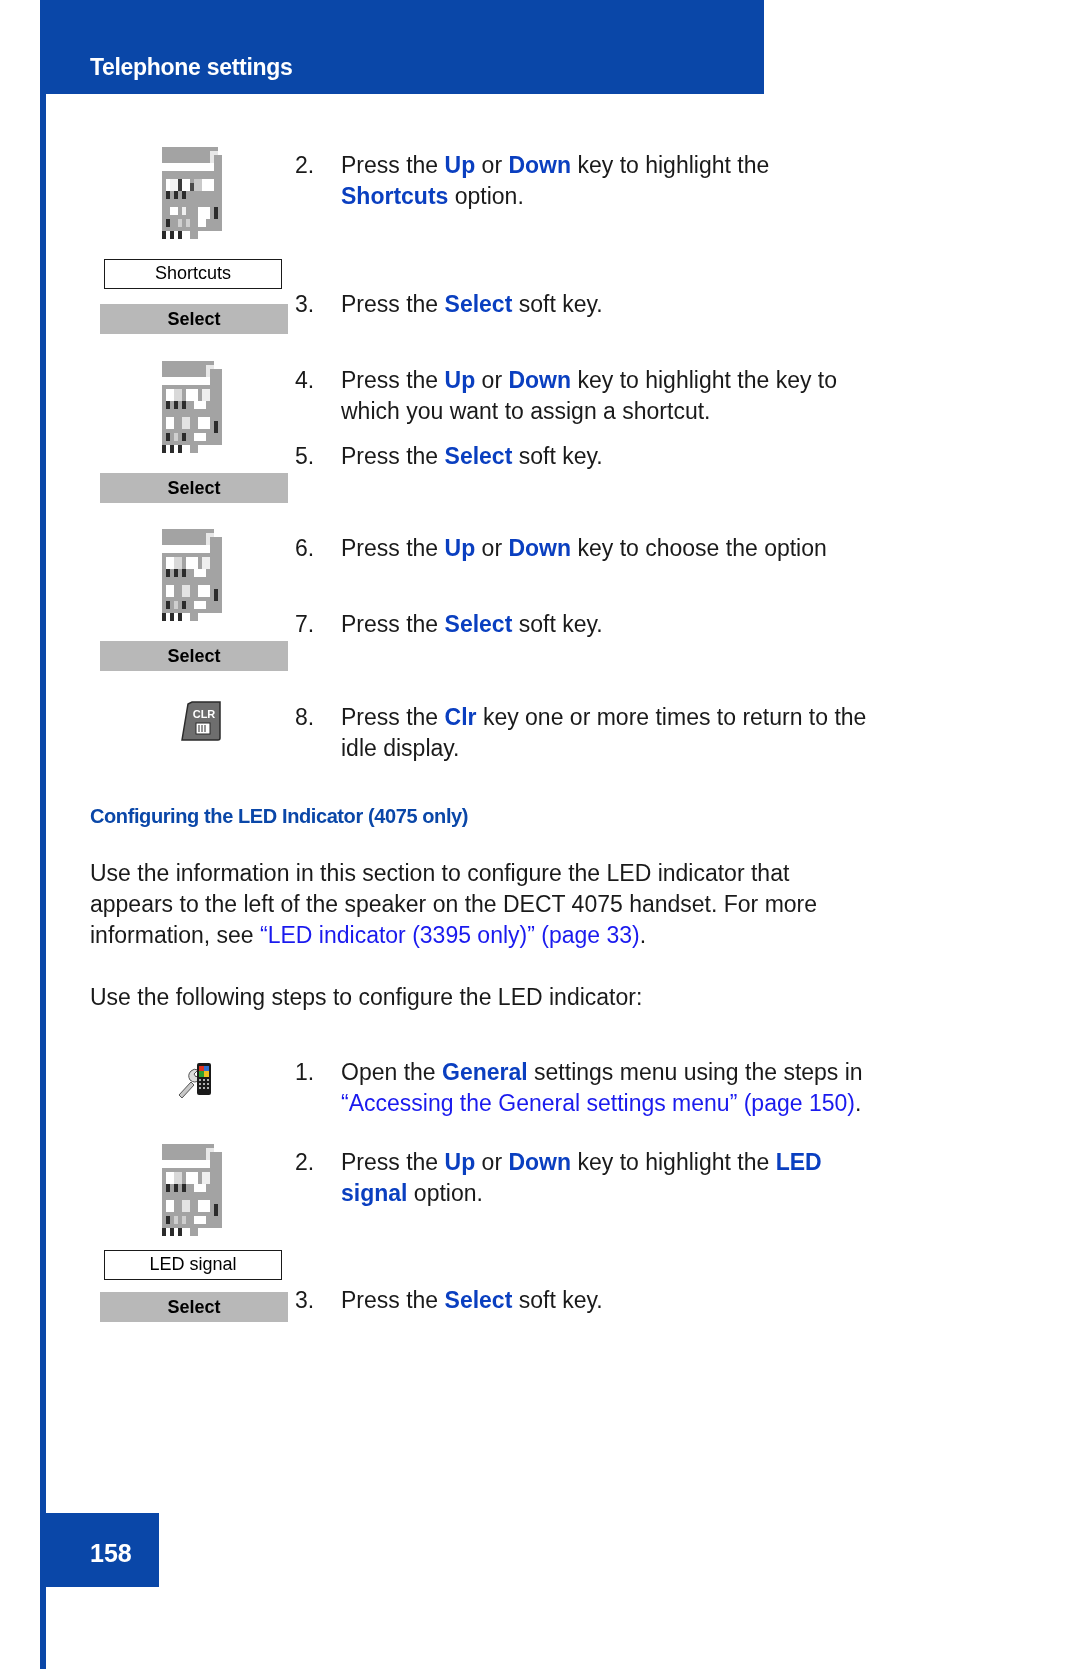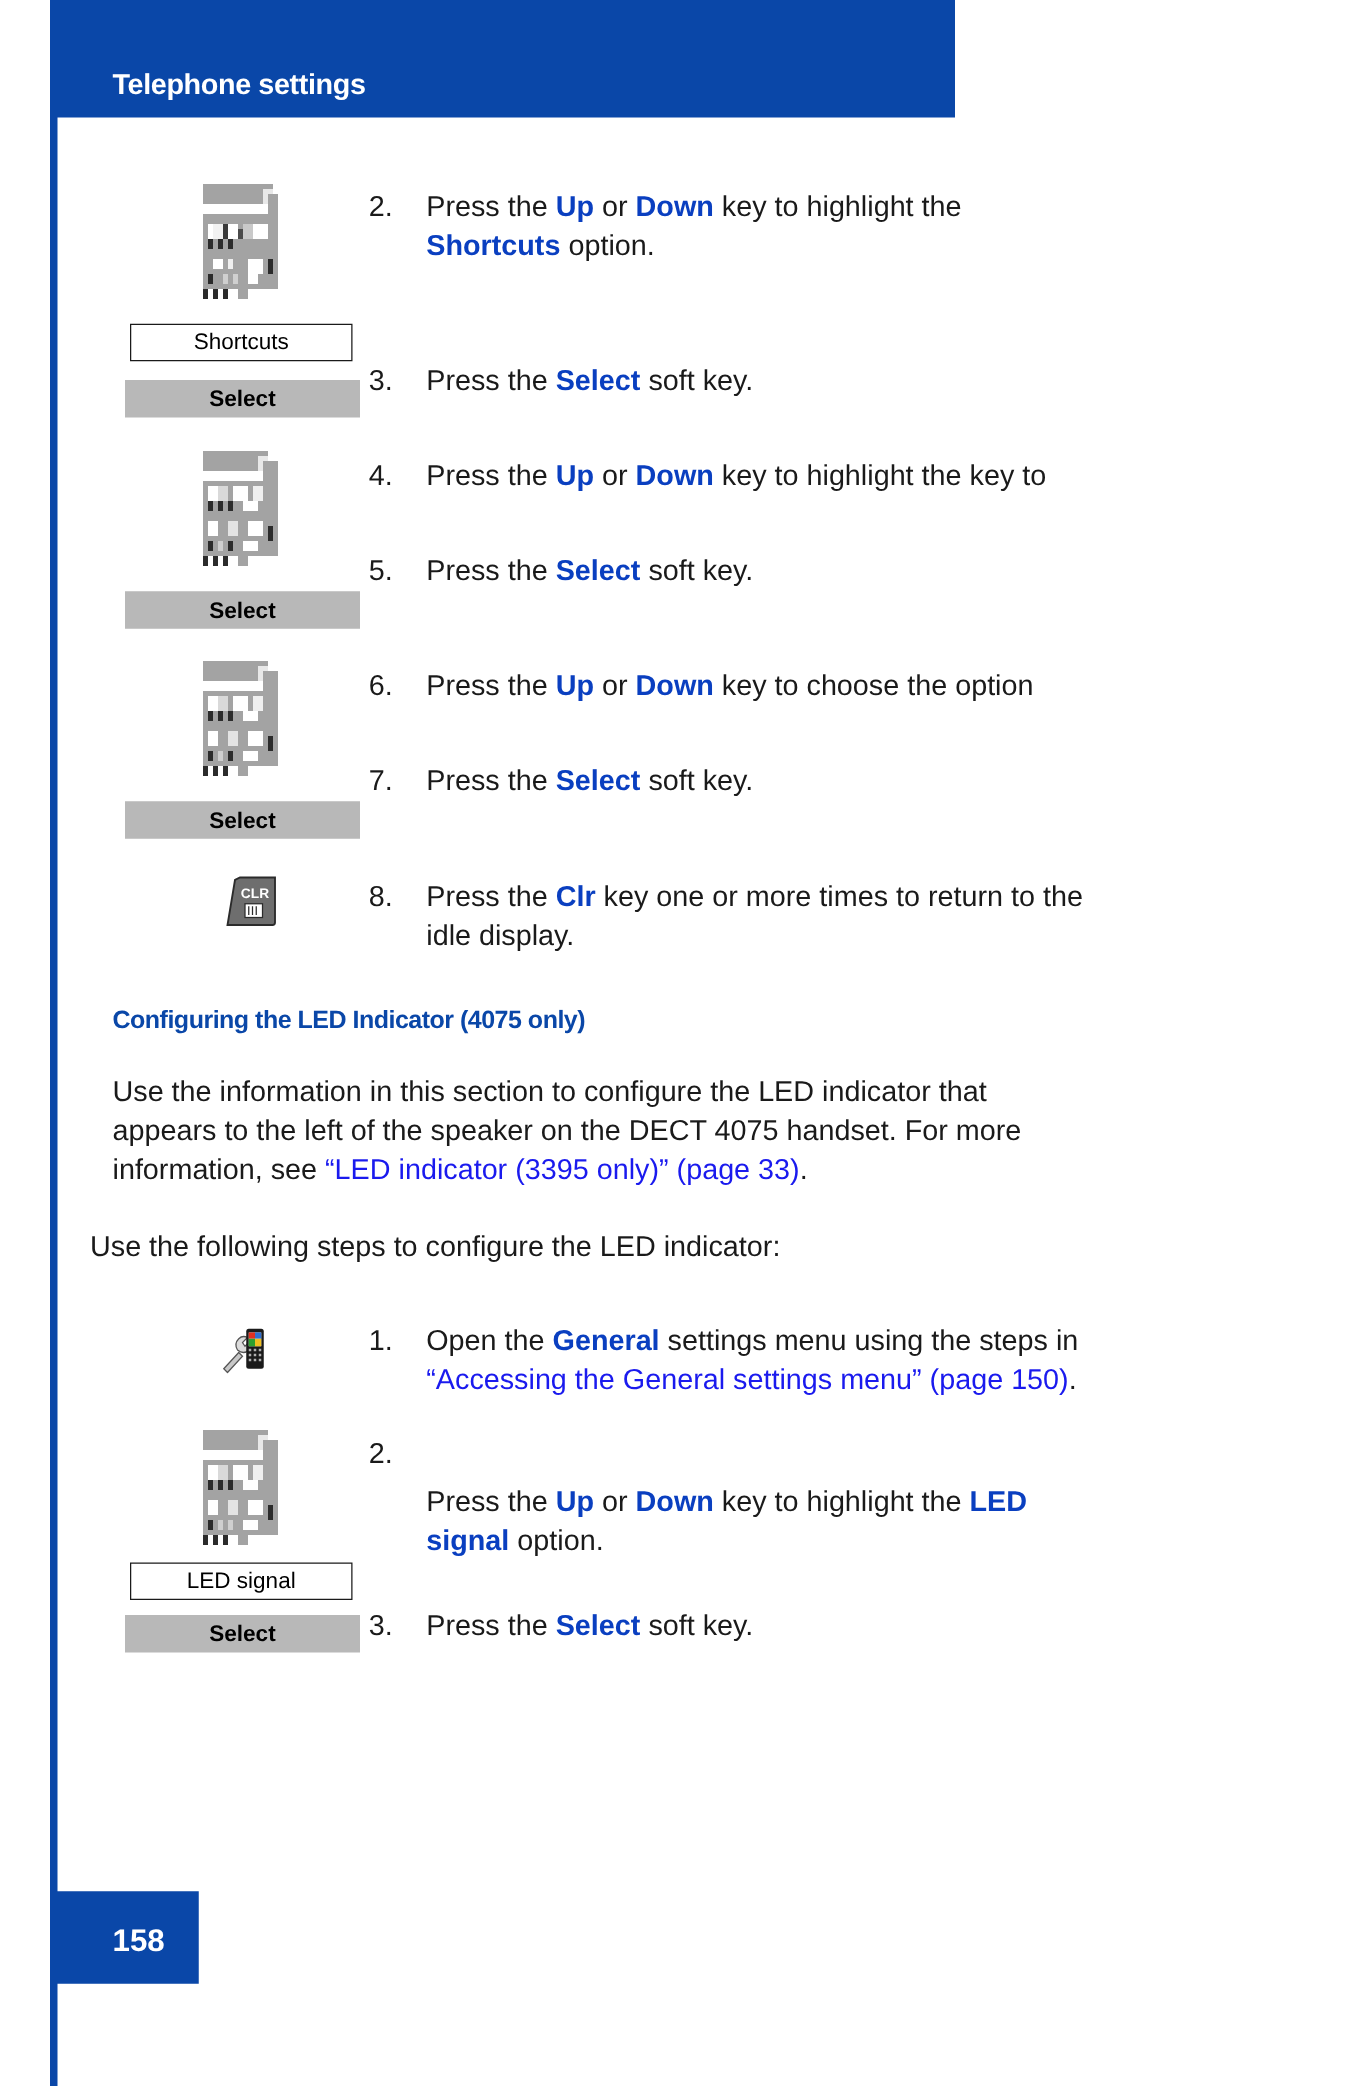--- a/index.html
+++ b/index.html
@@ -229,20 +229,21 @@
 </div>
 
 <div class="abs softkey" style="left:100px; top:473px;">Select</div>
 
 <div class="abs" style="left:295px; top:365px; width:640px;">
   <div class="step">
     <div class="step-num">4.</div>
     <div class="step-body">
       <span>Press the </span><b class="blue">Up</b><span> or </span><b class="blue">Down</b><span> key to highlight the key to</span>
       <br>
+      <span>which you want to assign a shortcut.</span>
     </div>
   </div>
 </div>
 
 <div class="abs" style="left:295px; top:441px; width:640px;">
   <div class="step">
     <div class="step-num">5.</div>
     <div class="step-body">
       <span>Press the </span><b class="blue">Select</b><span> soft key.</span>
     </div>
@@ -324,21 +325,21 @@
 </div>
 
 <div class="abs section-heading" style="left:90px; top:805px;">Configuring the LED Indicator (4075 only)</div>
 
 <div class="abs body-para" style="left:90px; top:858px;">
   <span>Use the information in this section to configure the LED indicator that</span><br>
   <span>appears to the left of the speaker on the DECT 4075 handset. For more</span><br>
   <span>information, see </span><span class="xref">“LED indicator (3395 only)” (page 33)</span><span>.</span>
 </div>
 
-<div class="abs body-para" style="left:72px; top:982px;">Use the following steps to configure the LED indicator:</div>
+<div class="abs body-para" style="left:90px; top:982px;">Use the following steps to configure the LED indicator:</div>
 
 <div class="abs" style="left:175px; top:1057px;">
   <svg width="40" height="42" viewBox="0 0 40 42">
 
     <path d="M4 38 L16 25 L19 28 L7 41 Z" fill="#c8c8c8" stroke="#555" stroke-width="1"></path>
     <path d="M15 23 Q12 18 16 14 Q19 11 23 13 L19 17 L21 20 L25 16 Q27 20 24 23 Q20 27 15 23 Z" fill="#dcdcdc" stroke="#555" stroke-width="1"></path>
 
     <rect x="22" y="6" width="14" height="32" rx="2" fill="#1a1a1a"></rect>
     <rect x="24" y="9" width="10" height="11" fill="#ffffff"></rect>
     <rect x="24" y="9" width="5" height="5" fill="#e03020"></rect>
@@ -395,21 +396,21 @@
     <rect x="1" y="22" width="1" height="2" fill="#2b2b2b"></rect>
     <rect x="3" y="22" width="1" height="2" fill="#2b2b2b"></rect>
     <rect x="5" y="22" width="1" height="2" fill="#2b2b2b"></rect>
     <rect x="8" y="22" width="2" height="2" fill="#a3a3a3"></rect>
   </svg>
 </div>
 
 <div class="abs" style="left:295px; top:1147px; width:660px;">
   <div class="step">
     <div class="step-num">2.</div>
-    <div class="step-body" style="max-width:630px;margin-top:39px;">
+    <div class="step-body" style="max-width:630px;">
       <span>Press the </span><b class="blue">Up</b><span> or </span><b class="blue">Down</b><span> key to highlight the </span><b class="blue">LED</b>
       <br>
       <b class="blue">signal</b><span> option.</span>
     </div>
   </div>
 </div>
 
 <div class="abs option-box" style="left:104px; top:1250px;">LED signal</div>
 
 <div class="abs softkey" style="left:100px; top:1292px;">Select</div>

